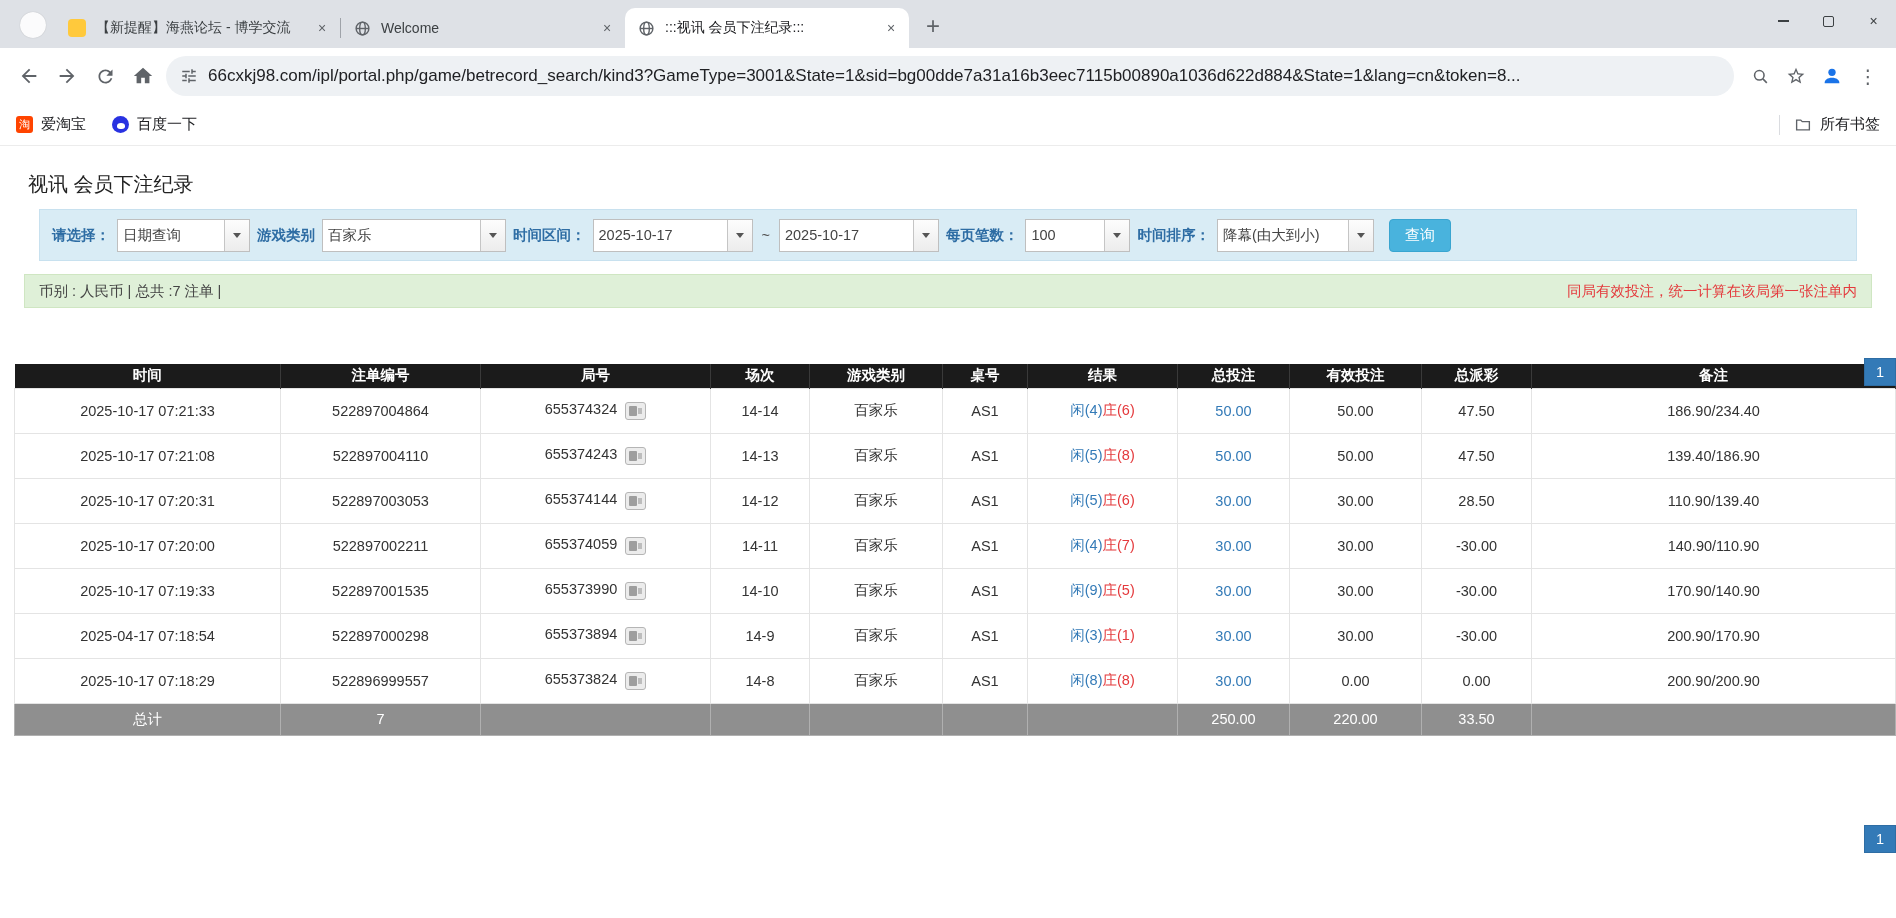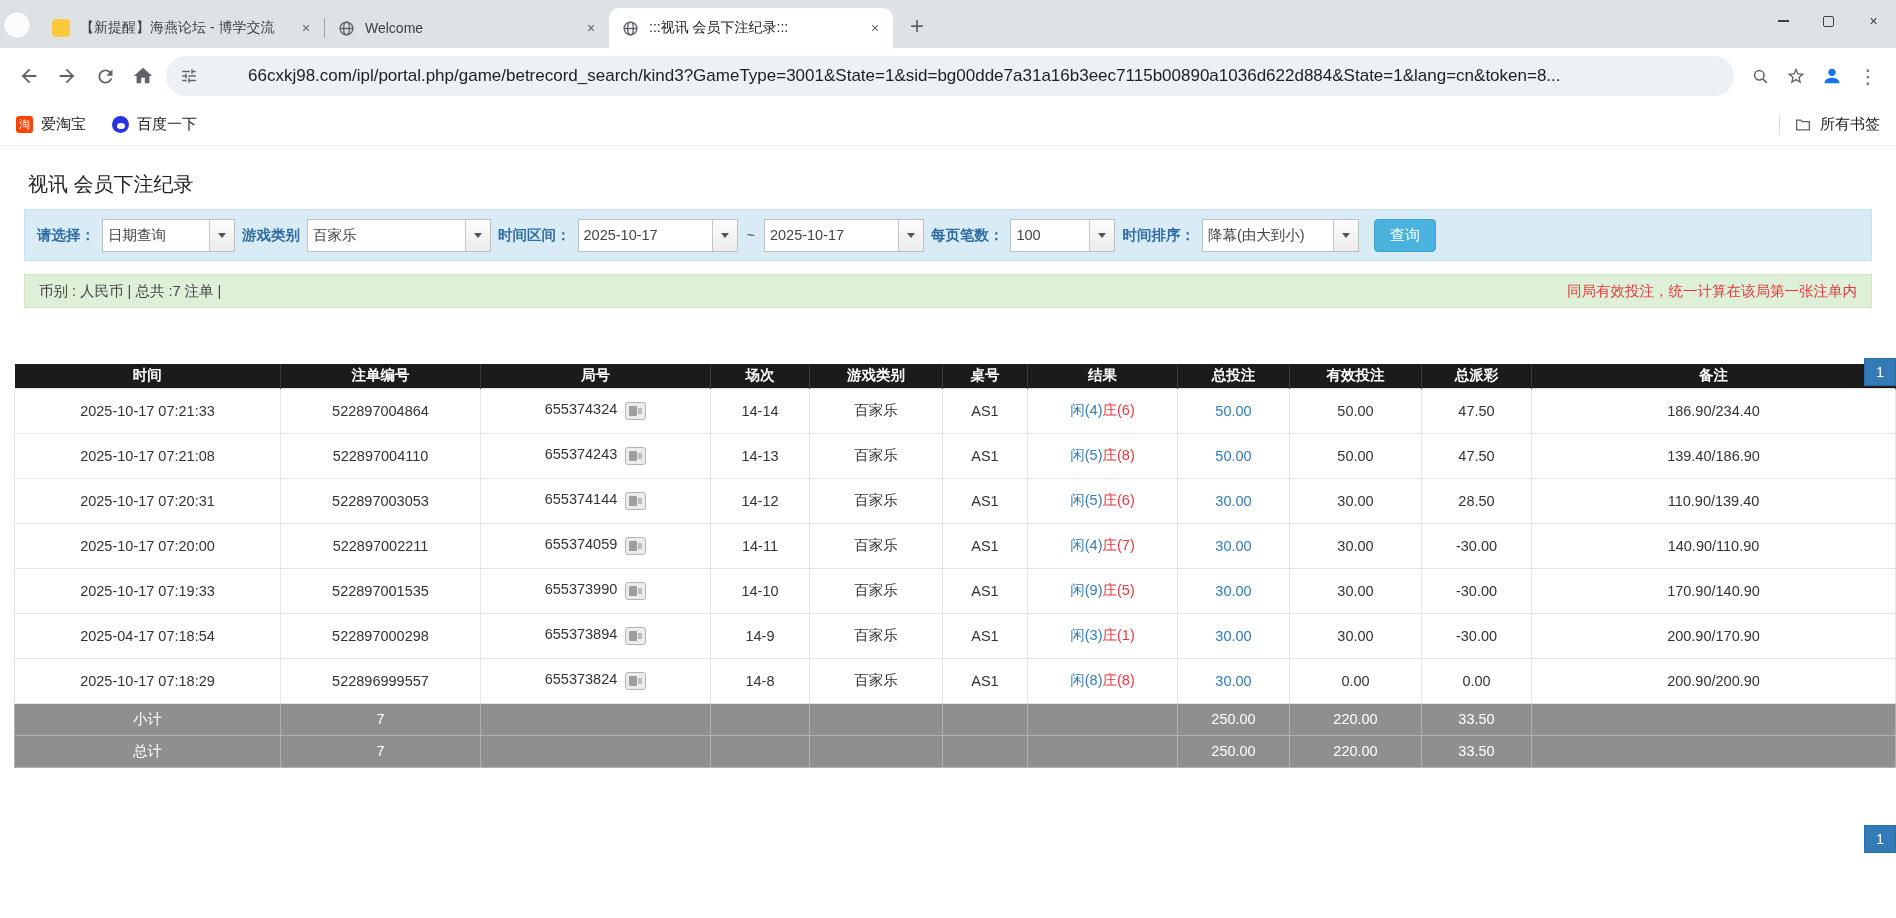--- a/index.html
+++ b/index.html
@@ -10,58 +10,58 @@
     color:#202124;
   }
   :root{
     --link-blue:#337ab7; --player-blue:#337ab7; --banker-red:#e4393c;
     --negative-red:#e4393c; --search-button-bg:#49b3dd; --pagination-bg:#337ab7;
     --filter-bar-bg:#d9ecf5; --summary-bar-bg:#dff0d8;
     --table-header-bg:#1b1b1b; --footer-row-bg:#8f8f8f;
   }
 
   
-  .tabstrip { height:48px; background:#dee1e6; display:flex; align-items:flex-end; padding-left:0; position:relative; }
+  .tabstrip { height:48px; background:#dee1e6; display:flex; align-items:flex-end; padding-left:16px; position:relative; }
   .tab-search { width:26px; height:26px; border-radius:50%; background:#fbfbfc; margin:0 10px 10px 4px; flex:none; box-shadow:0 0 1px rgba(0,0,0,.25);}
   .tab { width:284px; height:40px; display:flex; align-items:center; padding:0 8px 0 12px; border-radius:10px 10px 0 0; color:#3c4043; flex:none; }
   .tab.active { background:#fff; color:#202124; }
   .tab .favicon { width:18px; height:18px; margin-right:10px; flex:none; display:flex; align-items:center; justify-content:center; }
   .fav-yellow { background:#ffc93c; border-radius:4px; }
   .tab-title { flex:1; font-size:14px; white-space:nowrap; overflow:hidden; }
   .tab-close { width:20px; height:20px; border-radius:50%; display:flex; align-items:center; justify-content:center; font-size:14px; color:#5f6368; flex:none; }
   .tab-divider { width:1px; height:20px; background:#9fa3a9; margin:0 0 10px 0; flex:none; }
   .newtab { width:32px; height:32px; margin:0 0 6px 8px; display:flex; align-items:center; justify-content:center; font-size:24px; color:#5f6368; flex:none; }
   .win-controls { position:absolute; right:0; top:0; height:42px; display:flex; }
   .wc { width:45px; height:42px; display:flex; align-items:center; justify-content:center; color:#3c4043; font-size:14px; }
   .min-glyph { width:11px; height:2px; background:#3c4043; }
   .max-glyph { width:11px; height:11px; border:1.5px solid #3c4043; border-radius:2px; }
 
   .toolbar { height:56px; background:#fff; display:flex; align-items:center; padding:0 10px; }
   .nav-btn { width:38px; height:38px; border-radius:50%; display:flex; align-items:center; justify-content:center; flex:none; }
-  .addressbar { flex:1; height:40px; background:#eef1f4; border-radius:20px; display:flex; align-items:center; padding:0 14px; margin:0 8px 0 4px; overflow:hidden;gap:40px; }
+  .addressbar { flex:1; height:40px; background:#eef1f4; border-radius:20px; display:flex; align-items:center; padding:0 14px; margin:0 8px 0 4px; overflow:hidden; }
   .addressbar .site-info { margin-right:10px; display:flex; flex:none; }
   .url-text { font-size:17px; color:#202124; white-space:nowrap; overflow:hidden; }
   .tb-right { display:flex; align-items:center; flex:none; }
   .tb-right .nav-btn { width:36px; }
   .menu-dots { font-size:19px; color:#5f6368; }
 
   .bookmarks { height:42px; background:#fff; display:flex; align-items:center; padding:0 16px; border-bottom:1px solid #ececec; }
   .bm { display:flex; align-items:center; margin-right:26px; font-size:15px; color:#202124; }
   .bm .bm-icon { margin-right:8px; display:flex; }
   .ic-taobao { width:17px; height:17px; background:#ff4400; border-radius:3px; color:#fff; font-size:11px; display:flex; align-items:center; justify-content:center; }
   .ic-baidu { width:17px; height:17px; background:#2932e1; border-radius:50%; position:relative; }
   .ic-baidu::after { content:""; position:absolute; left:4.5px; top:7px; width:8px; height:6px; background:#fff; border-radius:50% 50% 40% 40%; }
   .bm-spacer { flex:1; }
   .bm-divider { width:1px; height:20px; background:#dadce0; margin-right:14px; }
 
   
   .page { position:relative; height:772px; background:#fff; }
   .page-title { margin:26px 0 0 28px; font-size:20px; font-weight:400; color:#222; line-height:24px; }
 
-  .filter-bar { margin:13px 24px 0; height:52px; background:var(--filter-bar-bg); border:1px solid #c8e1ef; display:flex; align-items:center; padding:0 12px; gap:7px; }
+  .filter-bar { margin:13px 39px 0; height:52px; background:var(--filter-bar-bg); border:1px solid #c8e1ef; display:flex; align-items:center; padding:0 12px; gap:7px; }
   .flabel { color:#2e6da4; font-size:14.5px; font-weight:bold; white-space:nowrap; }
   .combo { display:flex; height:33px; background:#fff; border:1px solid #bfbfbf; flex:none; }
   .combo .val { flex:1; display:flex; align-items:center; padding:0 5px; font-size:14.5px; color:#444; white-space:nowrap; overflow:hidden; }
   .combo .arrow { width:25px; border-left:1px solid #c5c5c5; background:linear-gradient(#fdfdfd,#ececec); display:flex; align-items:center; justify-content:center; flex:none; }
   .tri-down { width:0; height:0; border-left:4px solid transparent; border-right:4px solid transparent; border-top:5px solid #555; }
   .tilde { color:#555; font-size:14.5px; padding:0 2px; }
   .search-btn { height:33px; padding:0 15px; margin-left:8px; background:var(--search-button-bg); color:#fff; border:1px solid #39a5d0; border-radius:4px; font-size:15px; cursor:pointer; font-family:inherit; }
 
   .summary-bar { margin:13px 24px 0; height:34px; background:var(--summary-bar-bg); border:1px solid #cfe6c2; display:flex; align-items:center; justify-content:space-between; padding:0 14px; font-size:14.5px; }
   .summary-left { color:#444; }
@@ -457,43 +457,30 @@
       <span class="player">闲(8)</span><span class="banker">庄(8)</span>
     </td>
     <td><a class="bet-link">30.00</a></td>
     <td>0.00</td>
     <td>0.00</td>
     <td>200.90/200.90</td>
   </tr>
       </tbody>
     <tfoot>
       <tr>
-        <td>小计</td>
+        <td>总计</td>
         <td>7</td>
         <td></td>
         <td></td>
         <td></td>
         <td></td>
         <td></td>
         <td>250.00</td>
         <td>220.00</td>
         <td>33.50</td>
         <td></td>
       </tr>
-      <tr>
-        <td>总计</td>
-        <td>7</td>
-        <td></td>
-        <td></td>
-        <td></td>
-        <td></td>
-        <td></td>
-        <td>250.00</td>
-        <td>220.00</td>
-        <td>33.50</td>
-        <td></td>
-      </tr>
     </tfoot>
   </table>
 
   <div class="pager bottom">1</div>
 
 </div>
 
 </body></html>

